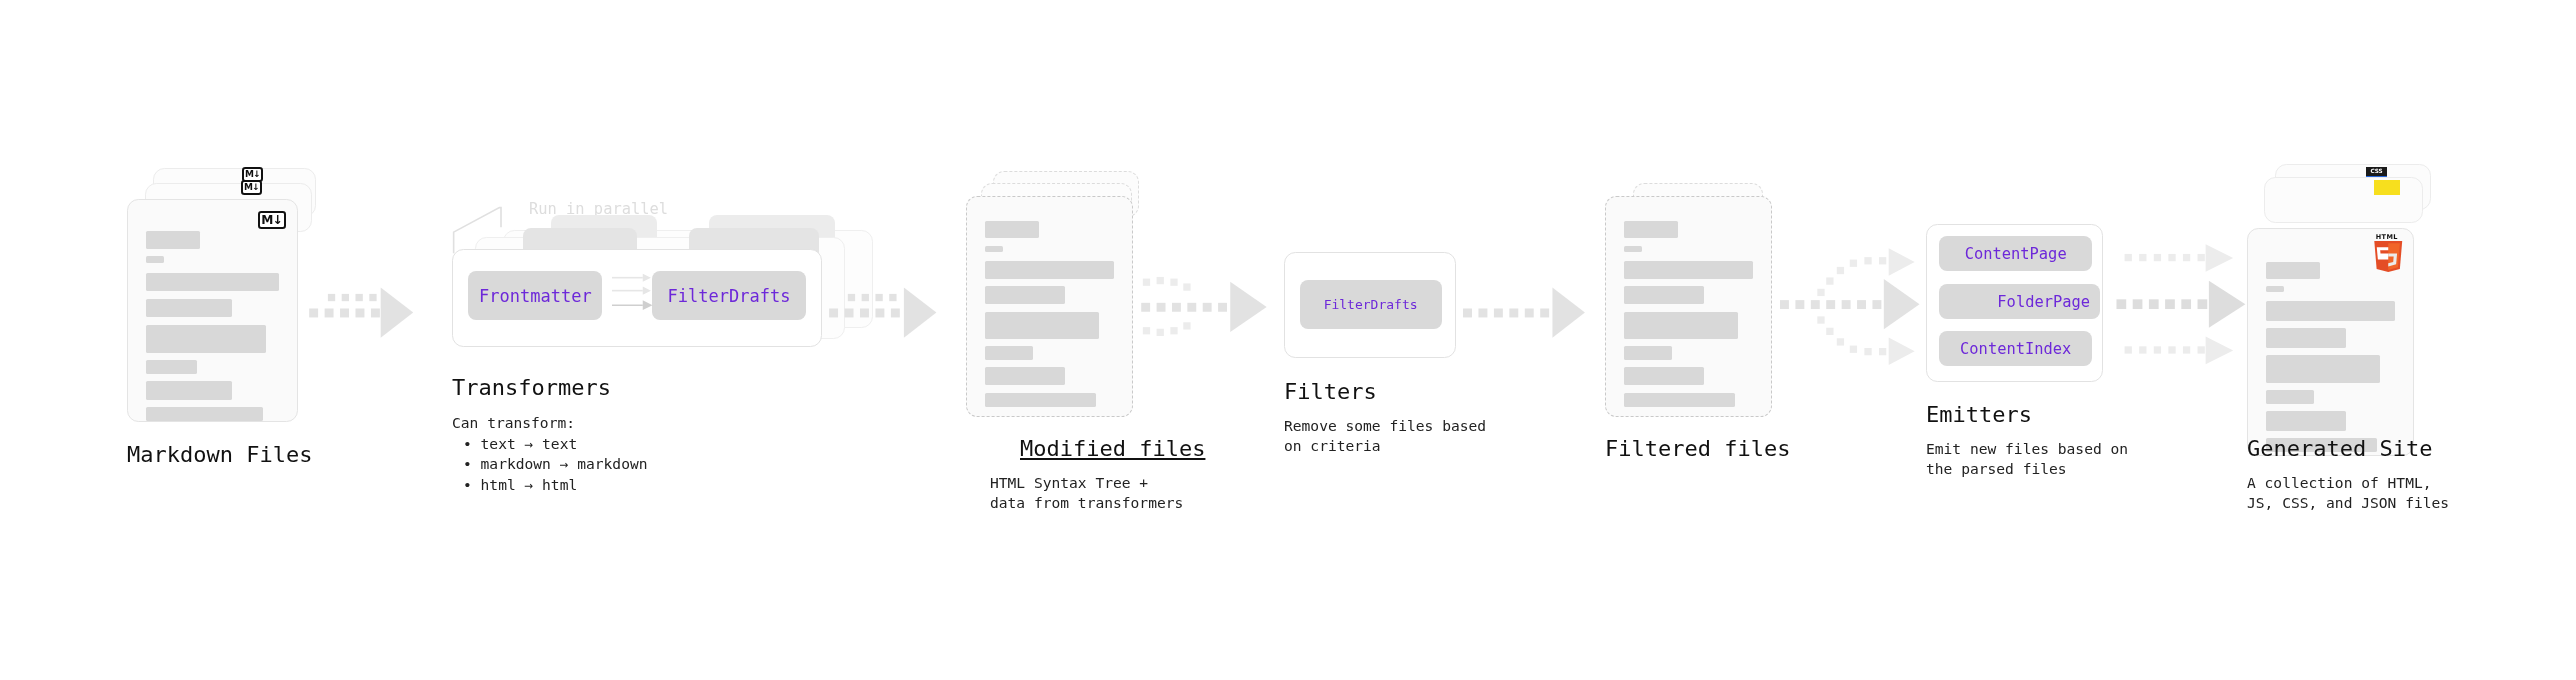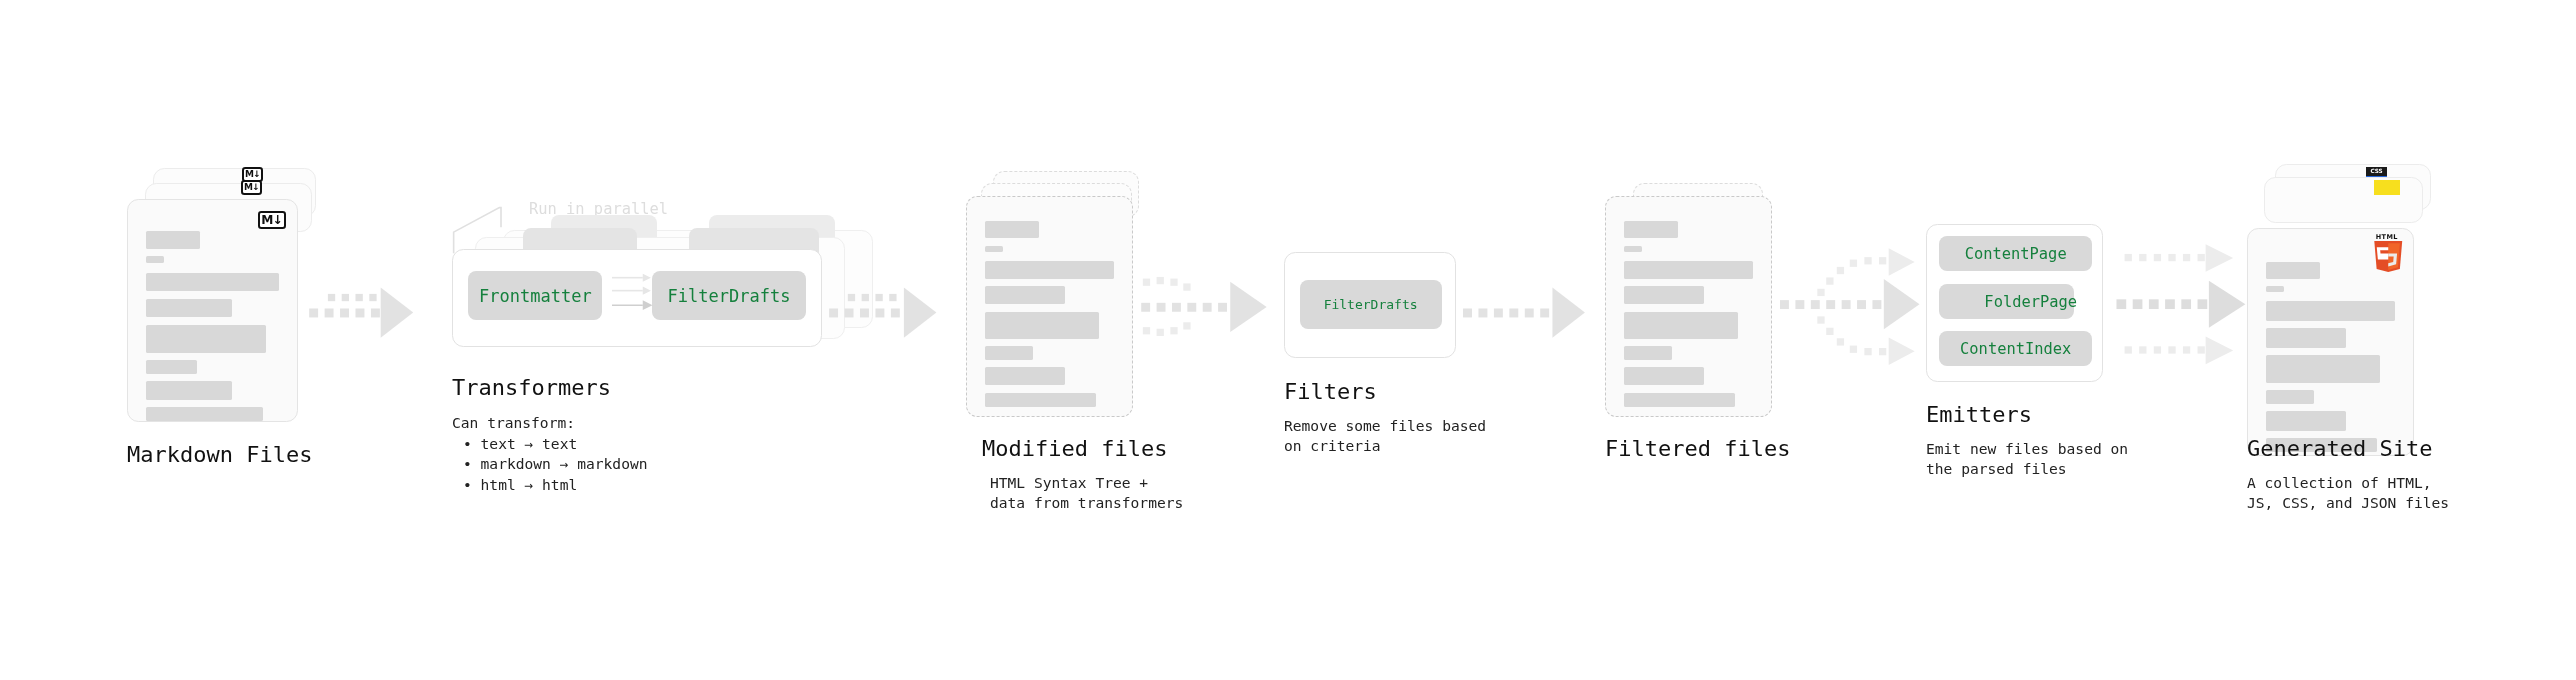--- a/index.html
+++ b/index.html
@@ -76,21 +76,21 @@
     border-radius:11.4px;
     background:#ffffff;
     box-sizing:border-box;
   }
   .pbox.ghost2{border-color:#efefef;background:#fdfdfd;}
   .chip{
     position:absolute;
     background:#d9d9d9;
     border-radius:8.1px;
     display:flex;align-items:center;justify-content:center;
-    font-size:16.3px;color:#15803d;
+    font-size:16.3px;color:#6d28d9;
     box-sizing:border-box;
     white-space:nowrap;
   }
   .chip.pale{background:#ececec;color:transparent;}
   .chip.pale2{background:#e4e4e4;color:transparent;}
 
   
   .title{
     position:absolute;
     font-size:22px;
@@ -222,21 +222,21 @@
         <div class="bar" style="width:18px;height:6.5px;margin-bottom:9px;"></div>
         <div class="bar" style="width:100%;height:18px;"></div>
         <div class="bar" style="width:62%;height:18px;"></div>
         <div class="bar" style="width:88%;height:27px;"></div>
         <div class="bar" style="width:37%;height:14px;"></div>
         <div class="bar" style="width:62%;height:18px;"></div>
         <div class="bar" style="width:86%;height:14px;"></div>
       </div>
     </div>
 
-    <div class="title" style="left:982px;top:436px;">Modified files</div>
+    <div class="title" style="left:1020px;top:436px;text-decoration:underline;">Modified files</div>
     <div class="sub" style="left:966px;top:473px;margin-left:24px;">HTML Syntax Tree +
 data from transformers</div>
   </div>
 
   <svg class="node" style="left:1141px;top:264px;" width="138" height="89" viewBox="0 0 170 110">
     <g fill="#ececec">
       <rect x="2" y="18" width="9" height="9"></rect>
         <rect x="19" y="16" width="9" height="9"></rect>
       <rect x="36" y="18" width="9" height="9"></rect>
         <rect x="52" y="24" width="9" height="9"></rect>
@@ -321,21 +321,21 @@
         <rect x="86" y="140" width="9" height="9"></rect>
       <rect x="104" y="143" width="9" height="9"></rect>
         <rect x="122" y="143" width="9" height="9"></rect>
       <polygon points="134,130 166,147 134,164"></polygon>
     </g>
   </svg>
 
   <div class="node">
     <div class="pbox" style="left:1926px;top:224px;width:177px;height:158px;">
       <div class="chip" style="left:12.2px;top:11.4px;width:153px;height:35px;font-size:15.4px;">ContentPage</div>
-      <div class="chip" style="left:12.2px;top:59px;width:135px;height:35px;font-size:15.4px;padding-left:48px;">FolderPage</div>
+      <div class="chip" style="left:12.2px;top:59px;width:161px;height:35px;font-size:15.4px;padding-left:48px;">FolderPage</div>
       <div class="chip" style="left:12.2px;top:106px;width:153px;height:35px;font-size:15.4px;">ContentIndex</div>
     </div>
     <div class="title" style="left:1926px;top:402px;">Emitters</div>
     <div class="sub" style="left:1926px;top:439px;">Emit new files based on
 the parsed files</div>
   </div>
 
   <svg class="node" style="left:2110px;top:232px;" width="154" height="146" viewBox="0 0 190 180">
     <g fill="#ececec">
       <rect x="18" y="27" width="9" height="9"></rect>

